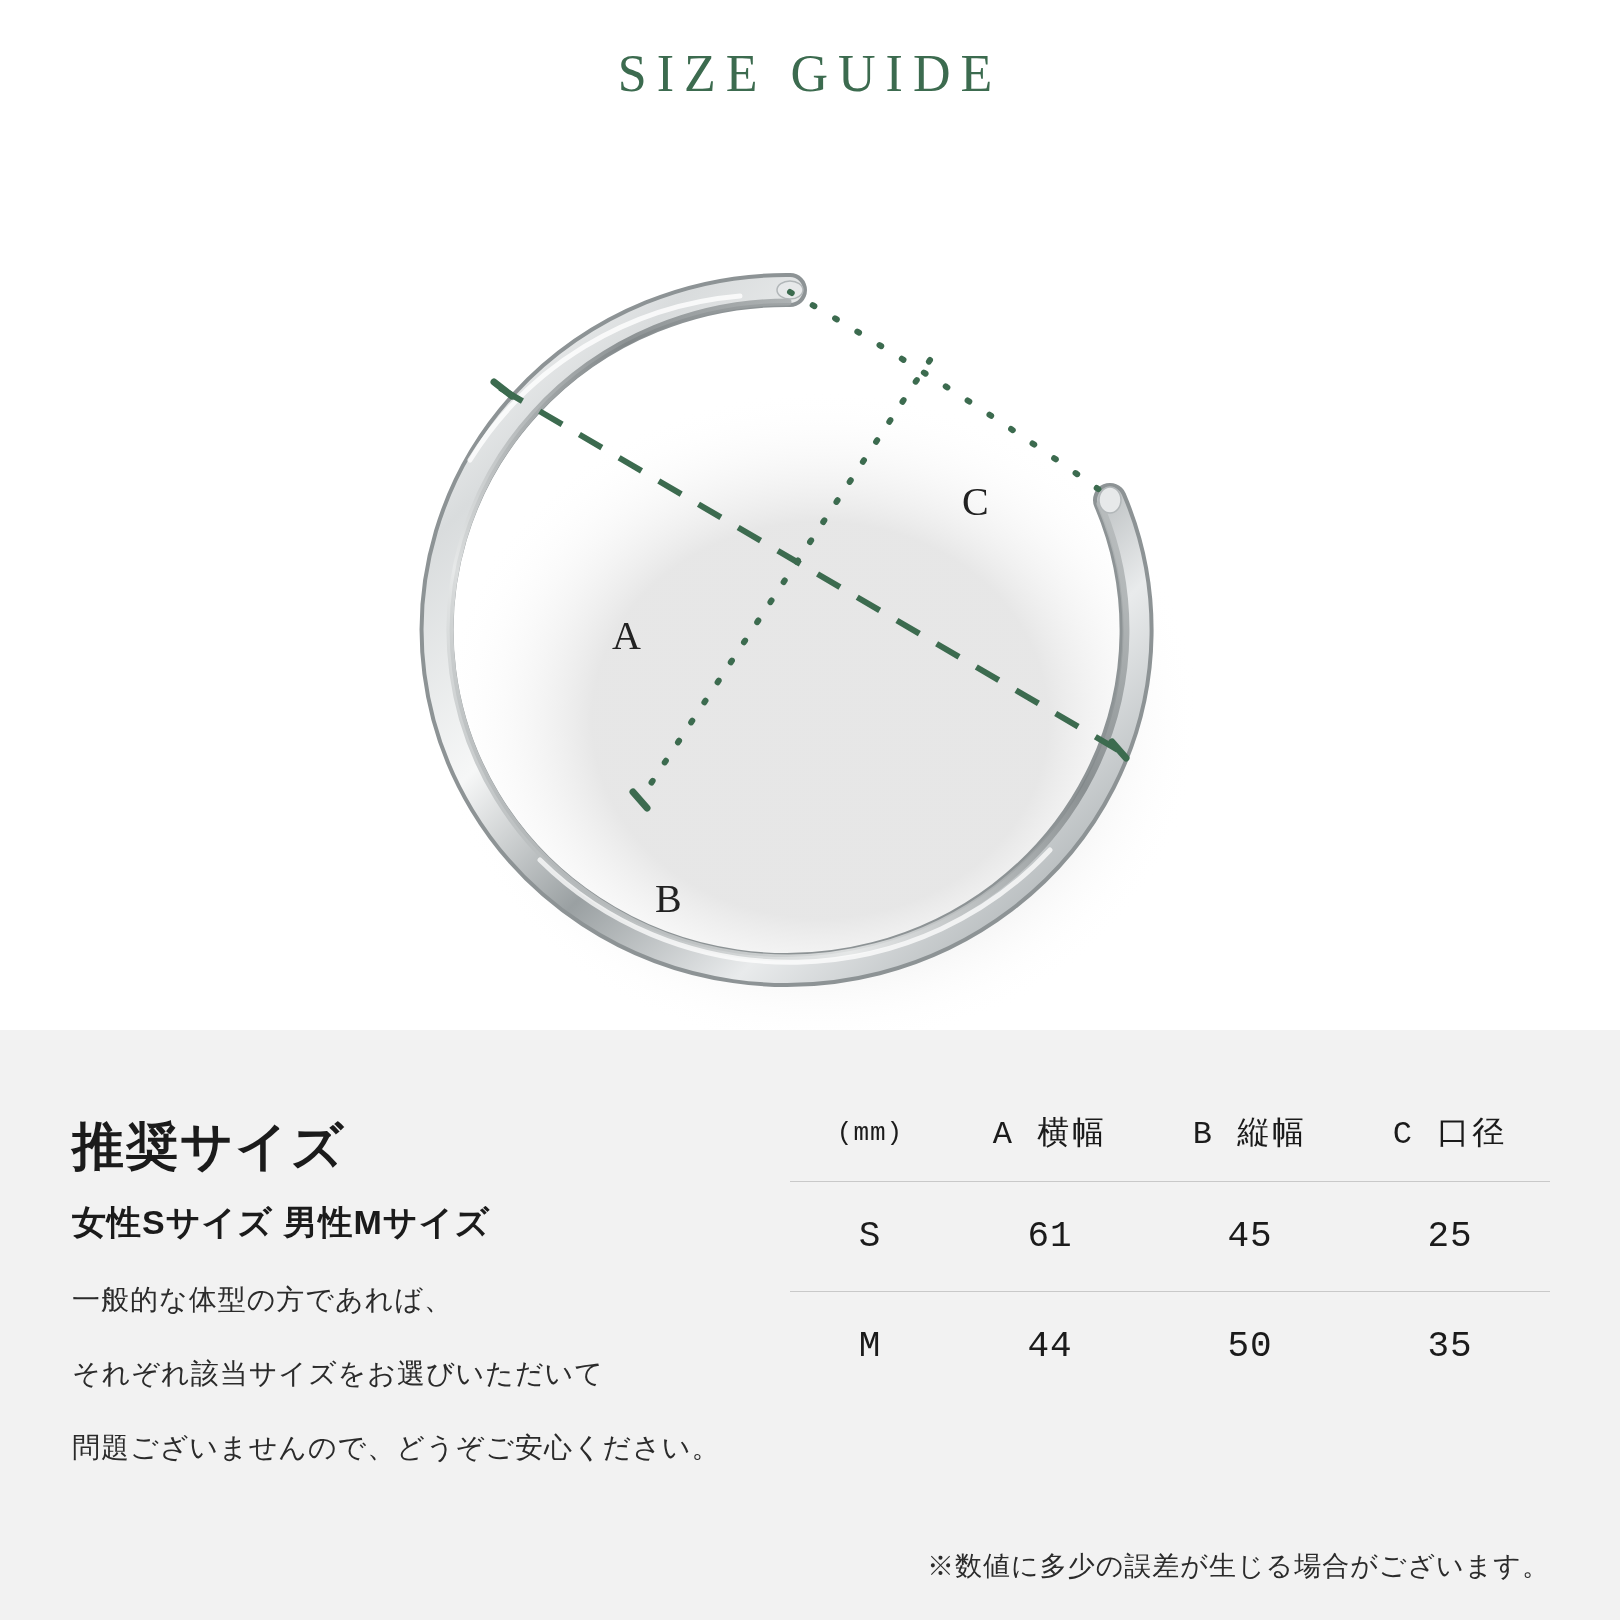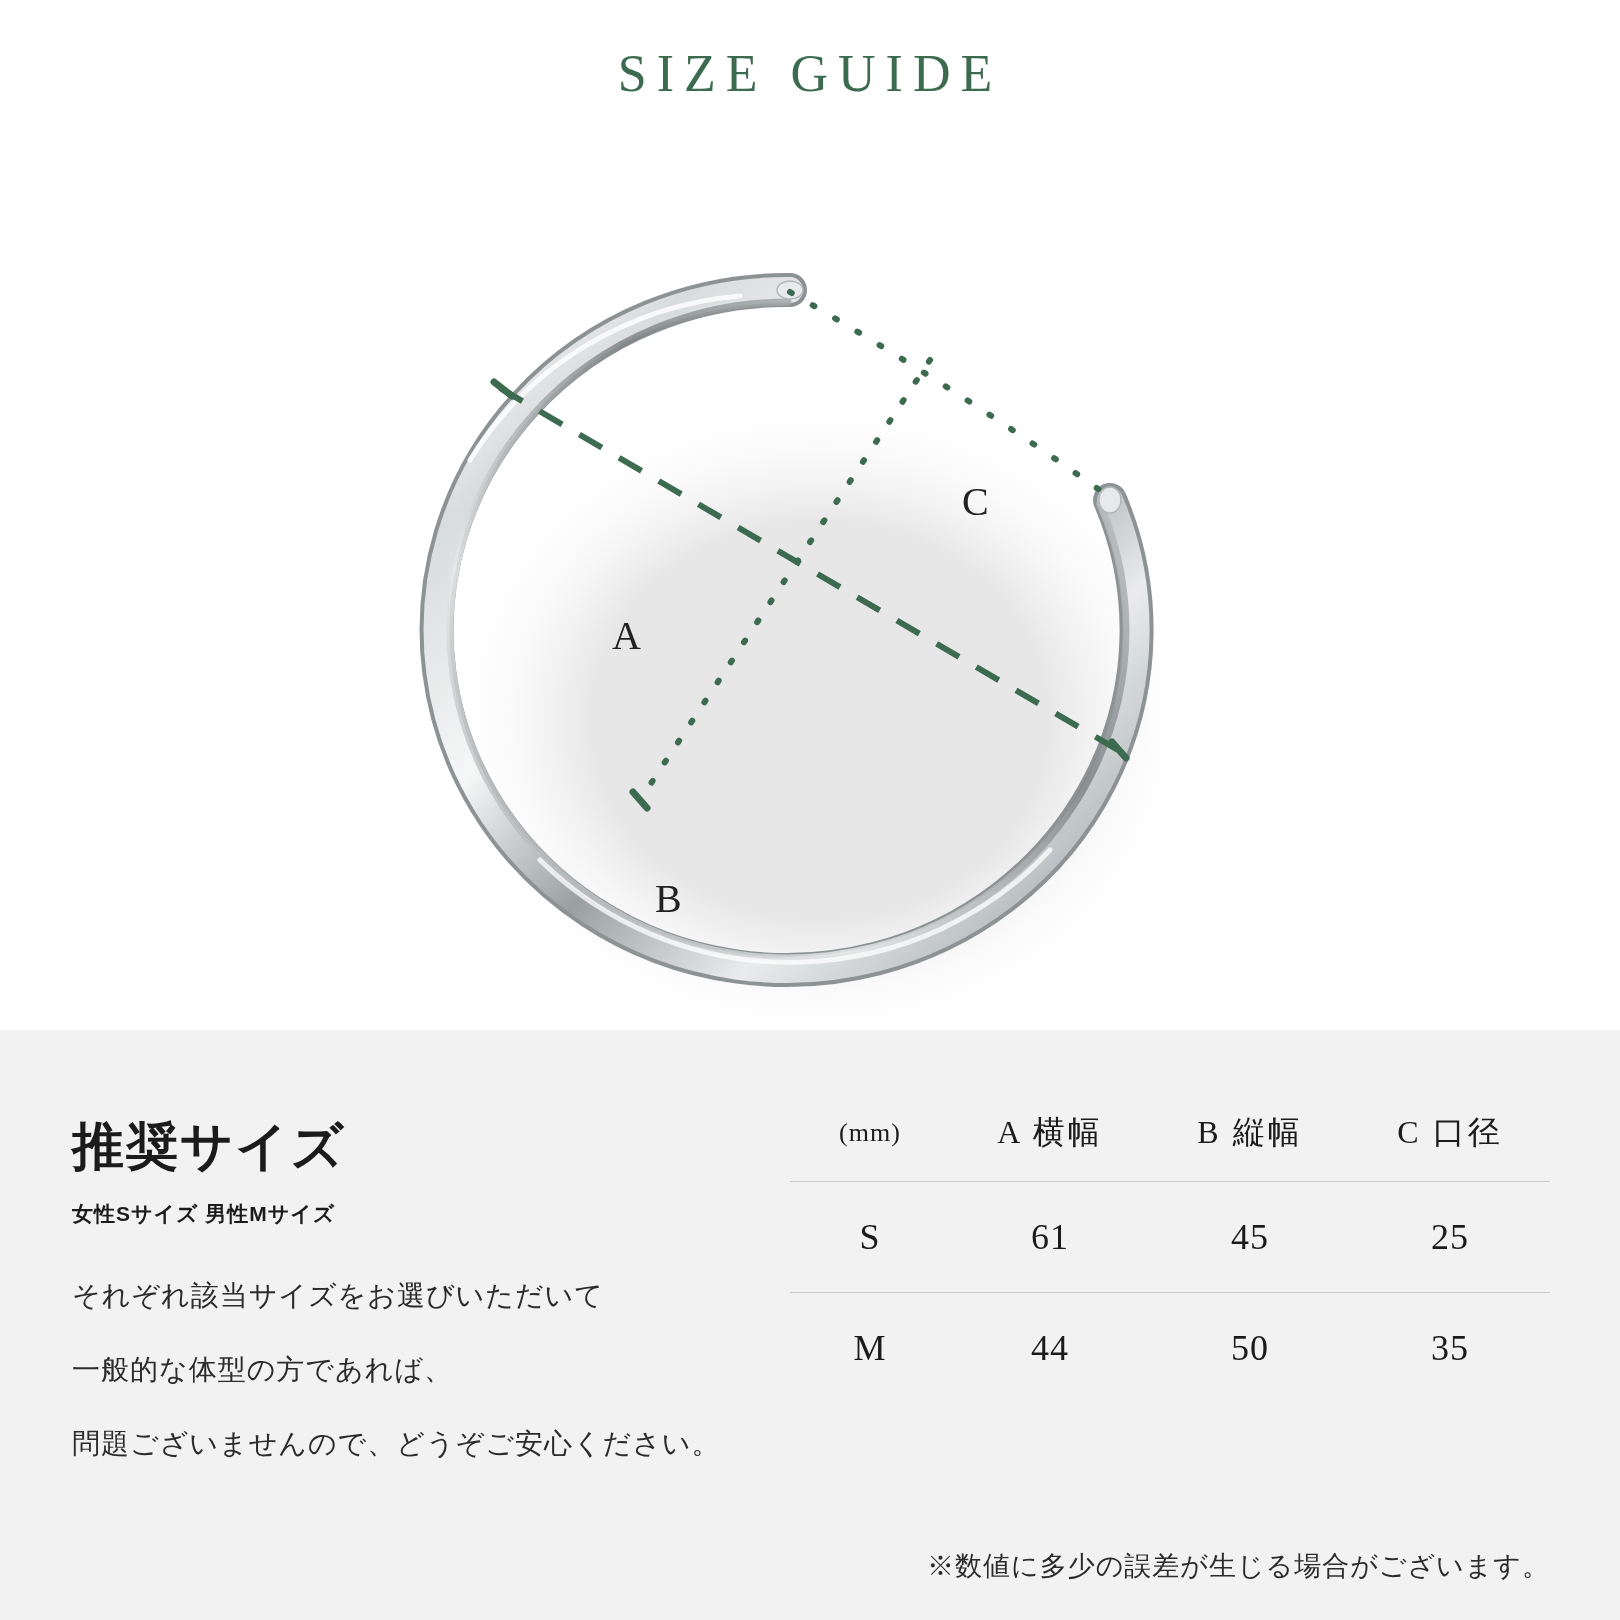--- a/index.html
+++ b/index.html
@@ -70,24 +70,24 @@
     font-family: "Liberation Sans", sans-serif;
     font-weight: bold;
     font-size: 52px;
     color: #1b1b1b;
     letter-spacing: 2px;
     margin: 12px 0 18px 0;
   }
   .heading-sub {
     font-family: "Liberation Sans", sans-serif;
     font-weight: bold;
-    font-size: 21px;
+    font-size: 34px;
     color: #1b1b1b;
     letter-spacing: 1px;
-    margin: 0 0 54px 0;
+    margin: 0 0 40px 0;
   }
   .desc-line {
     font-family: "Liberation Serif", serif;
     font-size: 28px;
     color: #2b2b2b;
     line-height: 1.0;
     margin: 0 0 46px 0;
     letter-spacing: 1px;
   }
   .desc-line:last-child { margin-bottom: 4px; }
@@ -95,21 +95,21 @@
   
   .table-wrap {
     position: absolute;
     left: 790px;
     top: 80px;
     width: 760px;
   }
   table.size-table {
     width: 760px;
     border-collapse: collapse;
-    font-family: Liberation Serif, serif;
+    font-family: Liberation Mono, monospace;
   }
   table.size-table th,
   table.size-table td {
     text-align: center;
     font-weight: normal;
     color: #1b1b1b;
   }
   table.size-table thead th {
     font-size: 32px;
     padding-bottom: 26px;
@@ -212,22 +212,22 @@
   <div class="dim-label label-a">A</div>
   <div class="dim-label label-b">B</div>
   <div class="dim-label label-c">C</div>
 </div>
 
 <div class="panel">
 
   <div class="panel-left">
     <div class="heading-main">推奨サイズ</div>
     <div class="heading-sub">女性Sサイズ 男性Mサイズ</div>
+    <p class="desc-line">一般的な体型の方であれば、</p>
     <p class="desc-line">それぞれ該当サイズをお選びいただいて</p>
-    <p class="desc-line">一般的な体型の方であれば、</p>
     <p class="desc-line">問題ございませんので、どうぞご安心ください。</p>
   </div>
 
   <div class="table-wrap">
     <table class="size-table">
       <colgroup>
         <col class="c-label">
           <col class="c-a">
           <col class="c-b">
           <col class="c-c">

